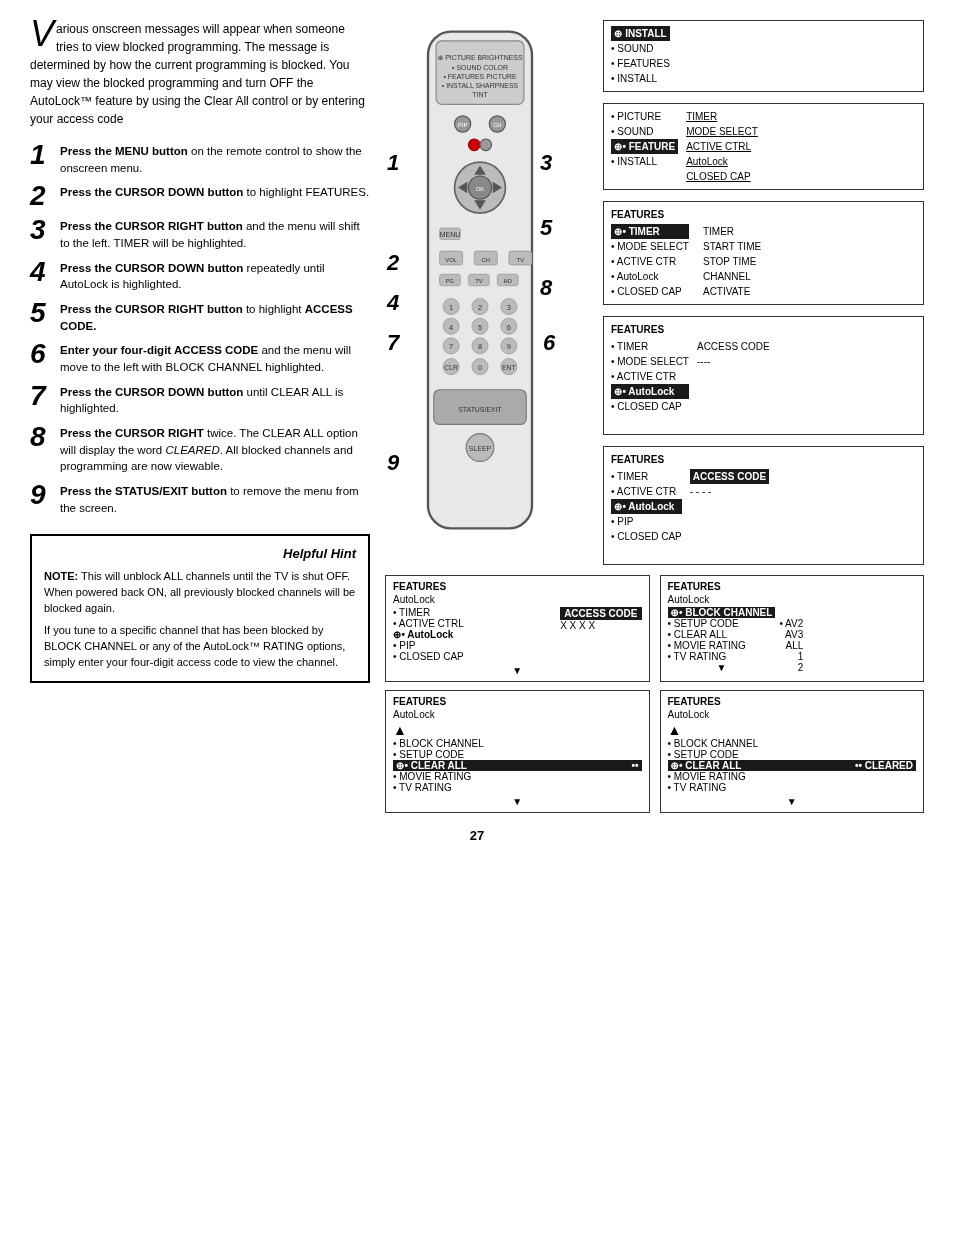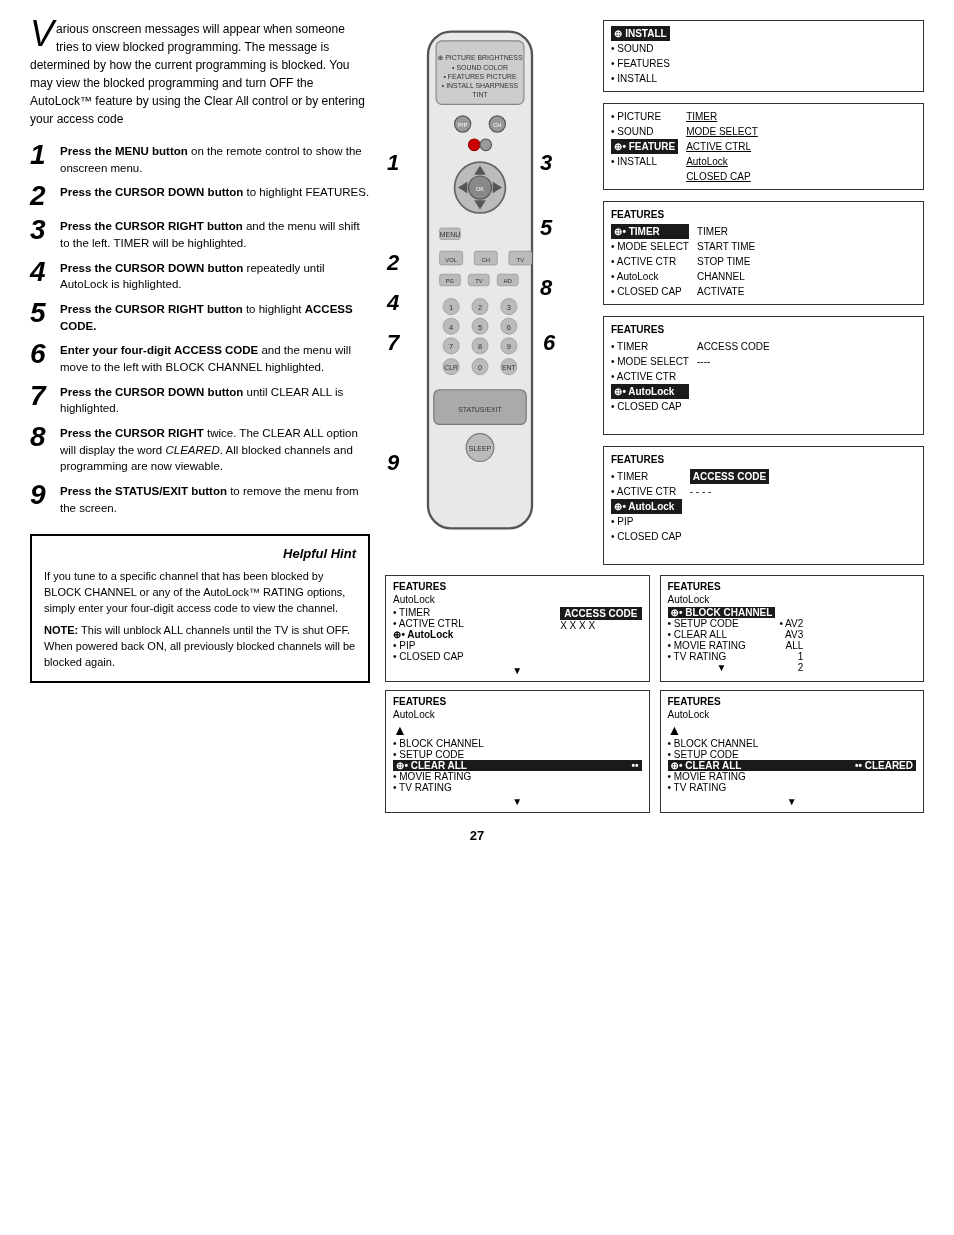--- a/index.html
+++ b/index.html
@@ -207,22 +207,22 @@
           <span class="step-number">9</span>
           <div class="step-text">
             <strong>Press the STATUS/EXIT button</strong> to remove the menu from the screen.
           </div>
         </div>
 
       </div>
 
       <div class="helpful-hint">
         <div class="helpful-hint-title"><em>H</em>elpful <em>H</em>int</div>
+        <p><strong>NOTE:</strong> This will unblock ALL channels until the TV is shut OFF. When powered back ON, all previously blocked channels will be blocked again.</p>
         <p>If you tune to a specific channel that has been blocked by BLOCK CHANNEL or any of the AutoLock™ RATING options, simply enter your four-digit access code to view the channel.</p>
-        <p><strong>NOTE:</strong> This will unblock ALL channels until the TV is shut OFF. When powered back ON, all previously blocked channels will be blocked again.</p>
       </div>
 
     </div>
 
     <div class="right-column">
 
       <div style="display:flex; gap:8px; position:relative;">
 
         <div style="position:relative; width:210px; flex-shrink:0;">
 
@@ -345,21 +345,21 @@
                 <div>MODE SELECT</div>
                 <div>ACTIVE CTRL</div>
                 <div>AutoLock</div>
                 <div>CLOSED CAP</div>
               </div>
             </div>
           </div>
 
           <div class="menu-box" style="border:1.5px solid #333; margin-top:5px;">
             <div style="font-size:10px; font-weight:bold; margin-bottom:2px;">FEATURES</div>
-            <div style="display:flex; gap:8px;">
+            <div style="display:flex; gap:14px;">
               <div>
                 <div style="background:#1a1a1a;color:#fff;padding:0 3px;font-size:10px;font-weight:bold;">⊕• TIMER</div>
                 <div style="font-size:10px;">• MODE SELECT</div>
                 <div style="font-size:10px;">• ACTIVE CTR</div>
                 <div style="font-size:10px;">• AutoLock</div>
                 <div style="font-size:10px;">• CLOSED CAP</div>
               </div>
               <div style="font-size:10px;">
                 <div>TIMER</div>
                 <div>START TIME</div>

